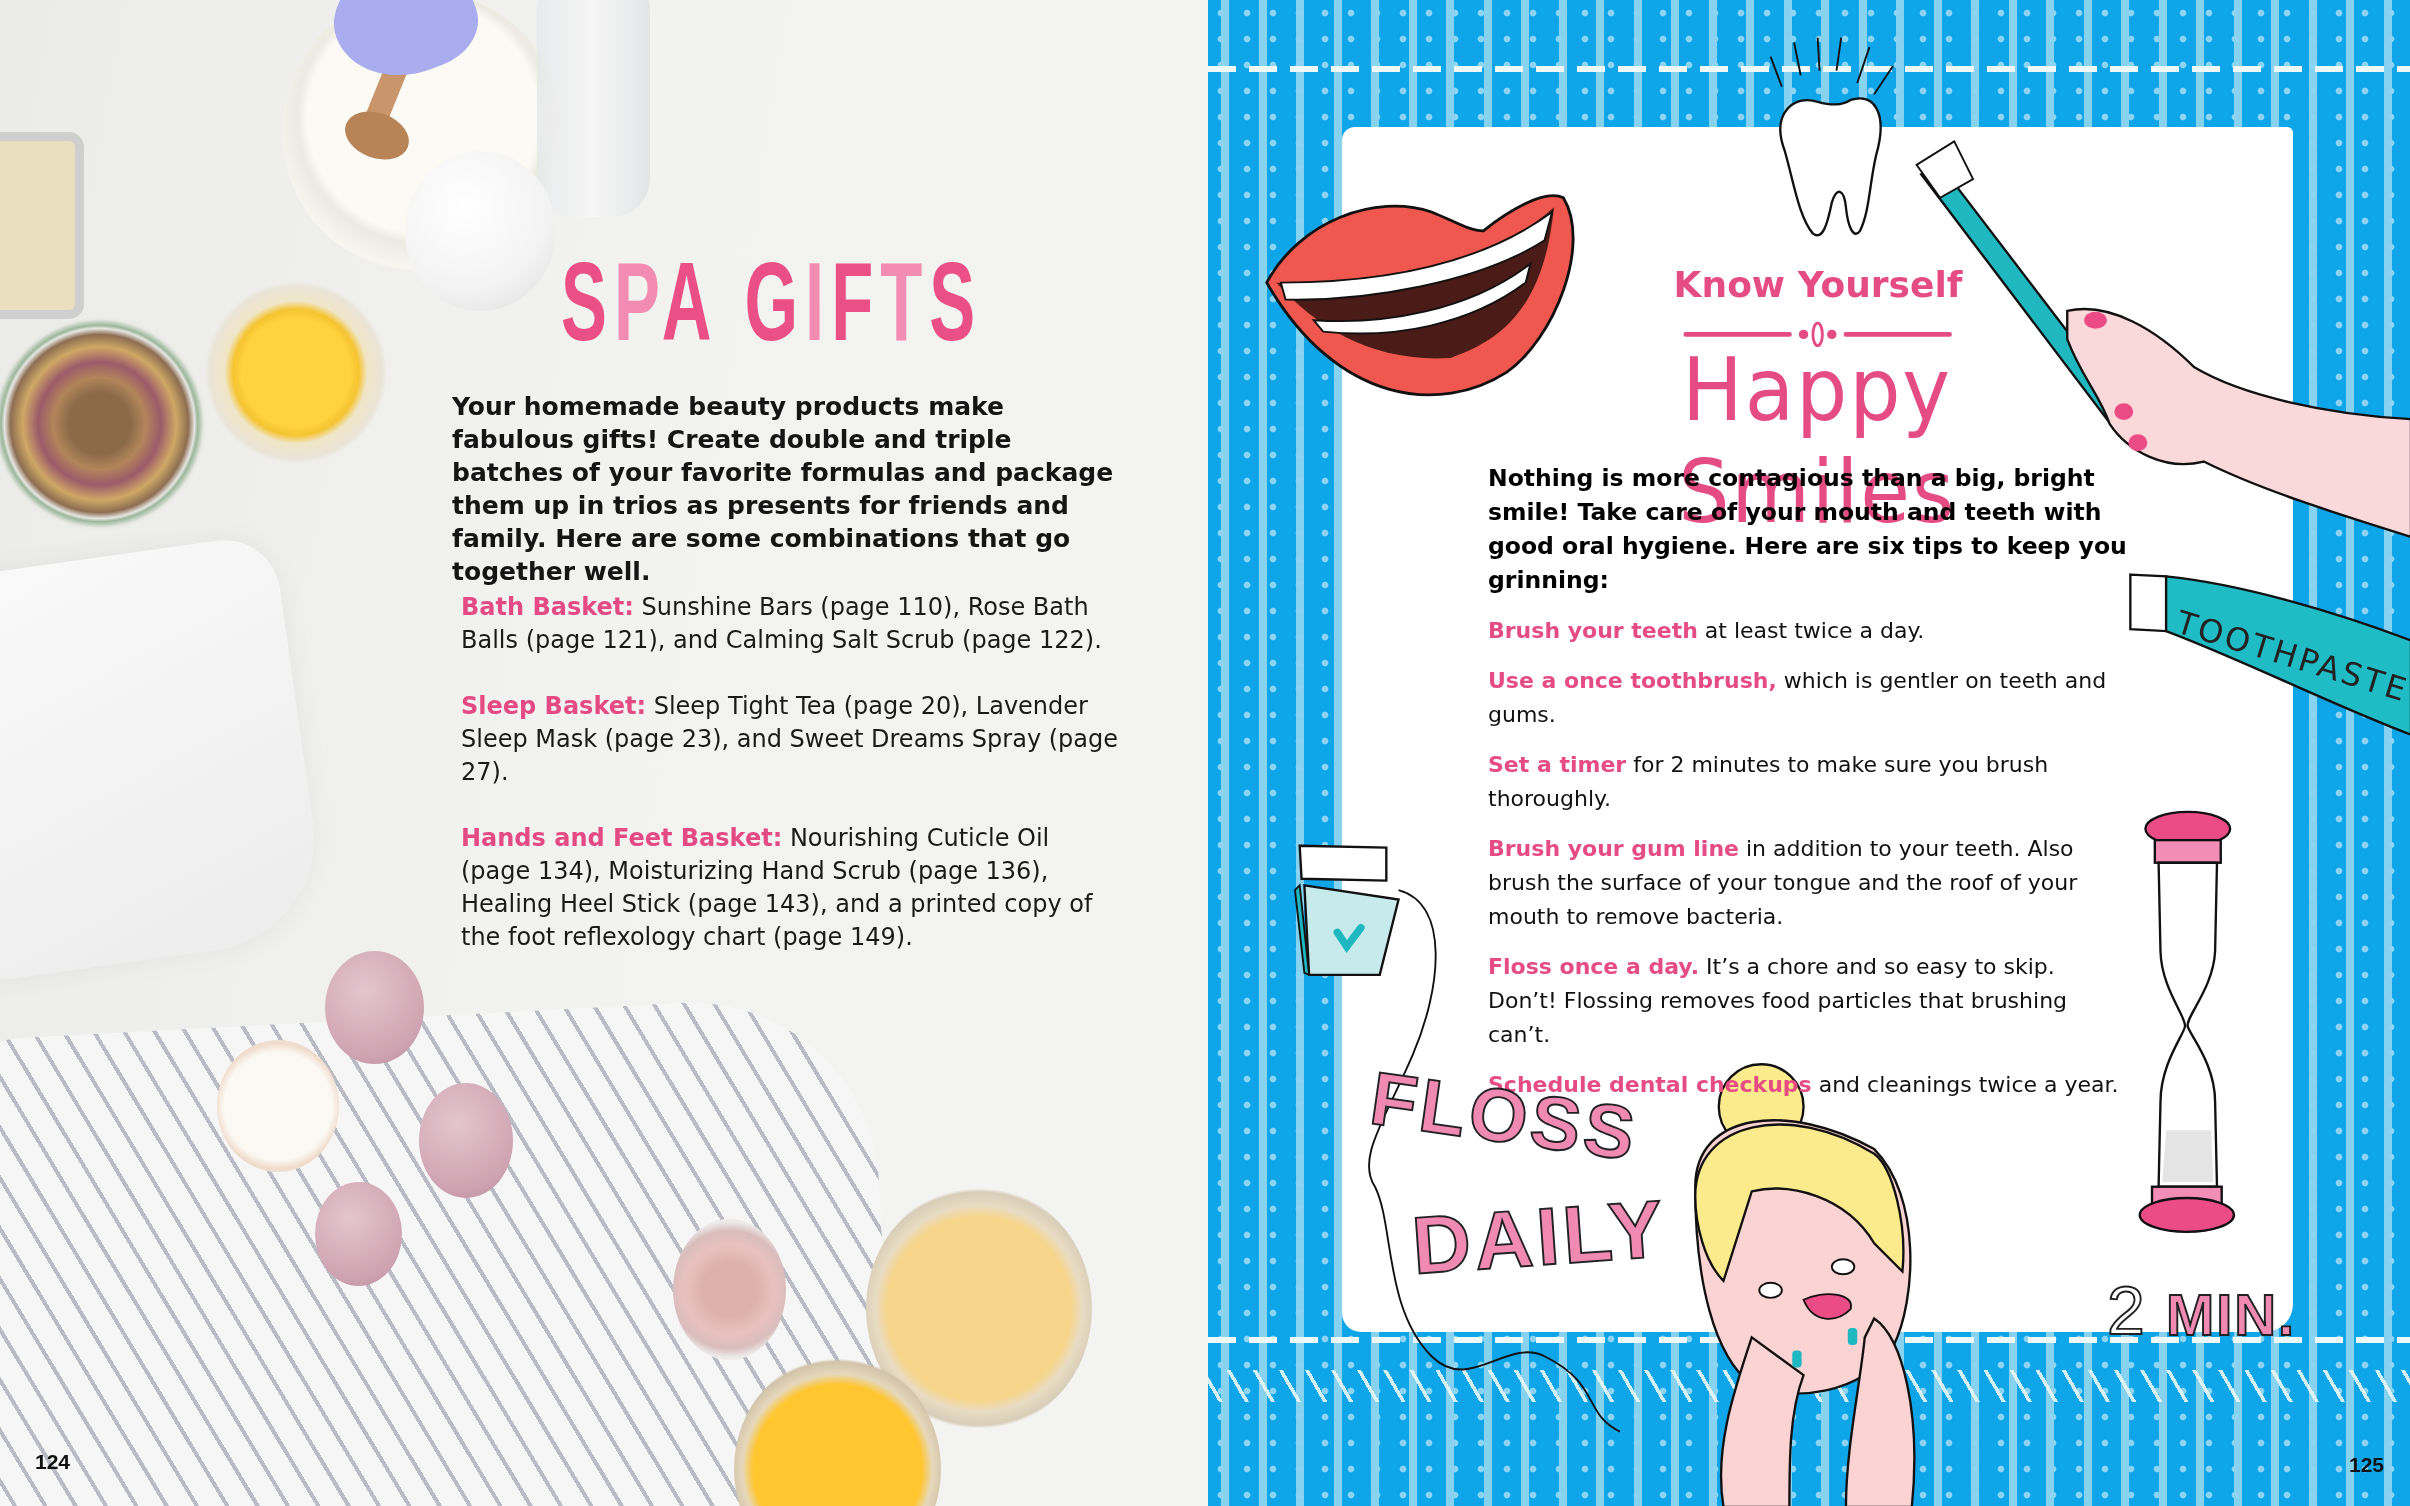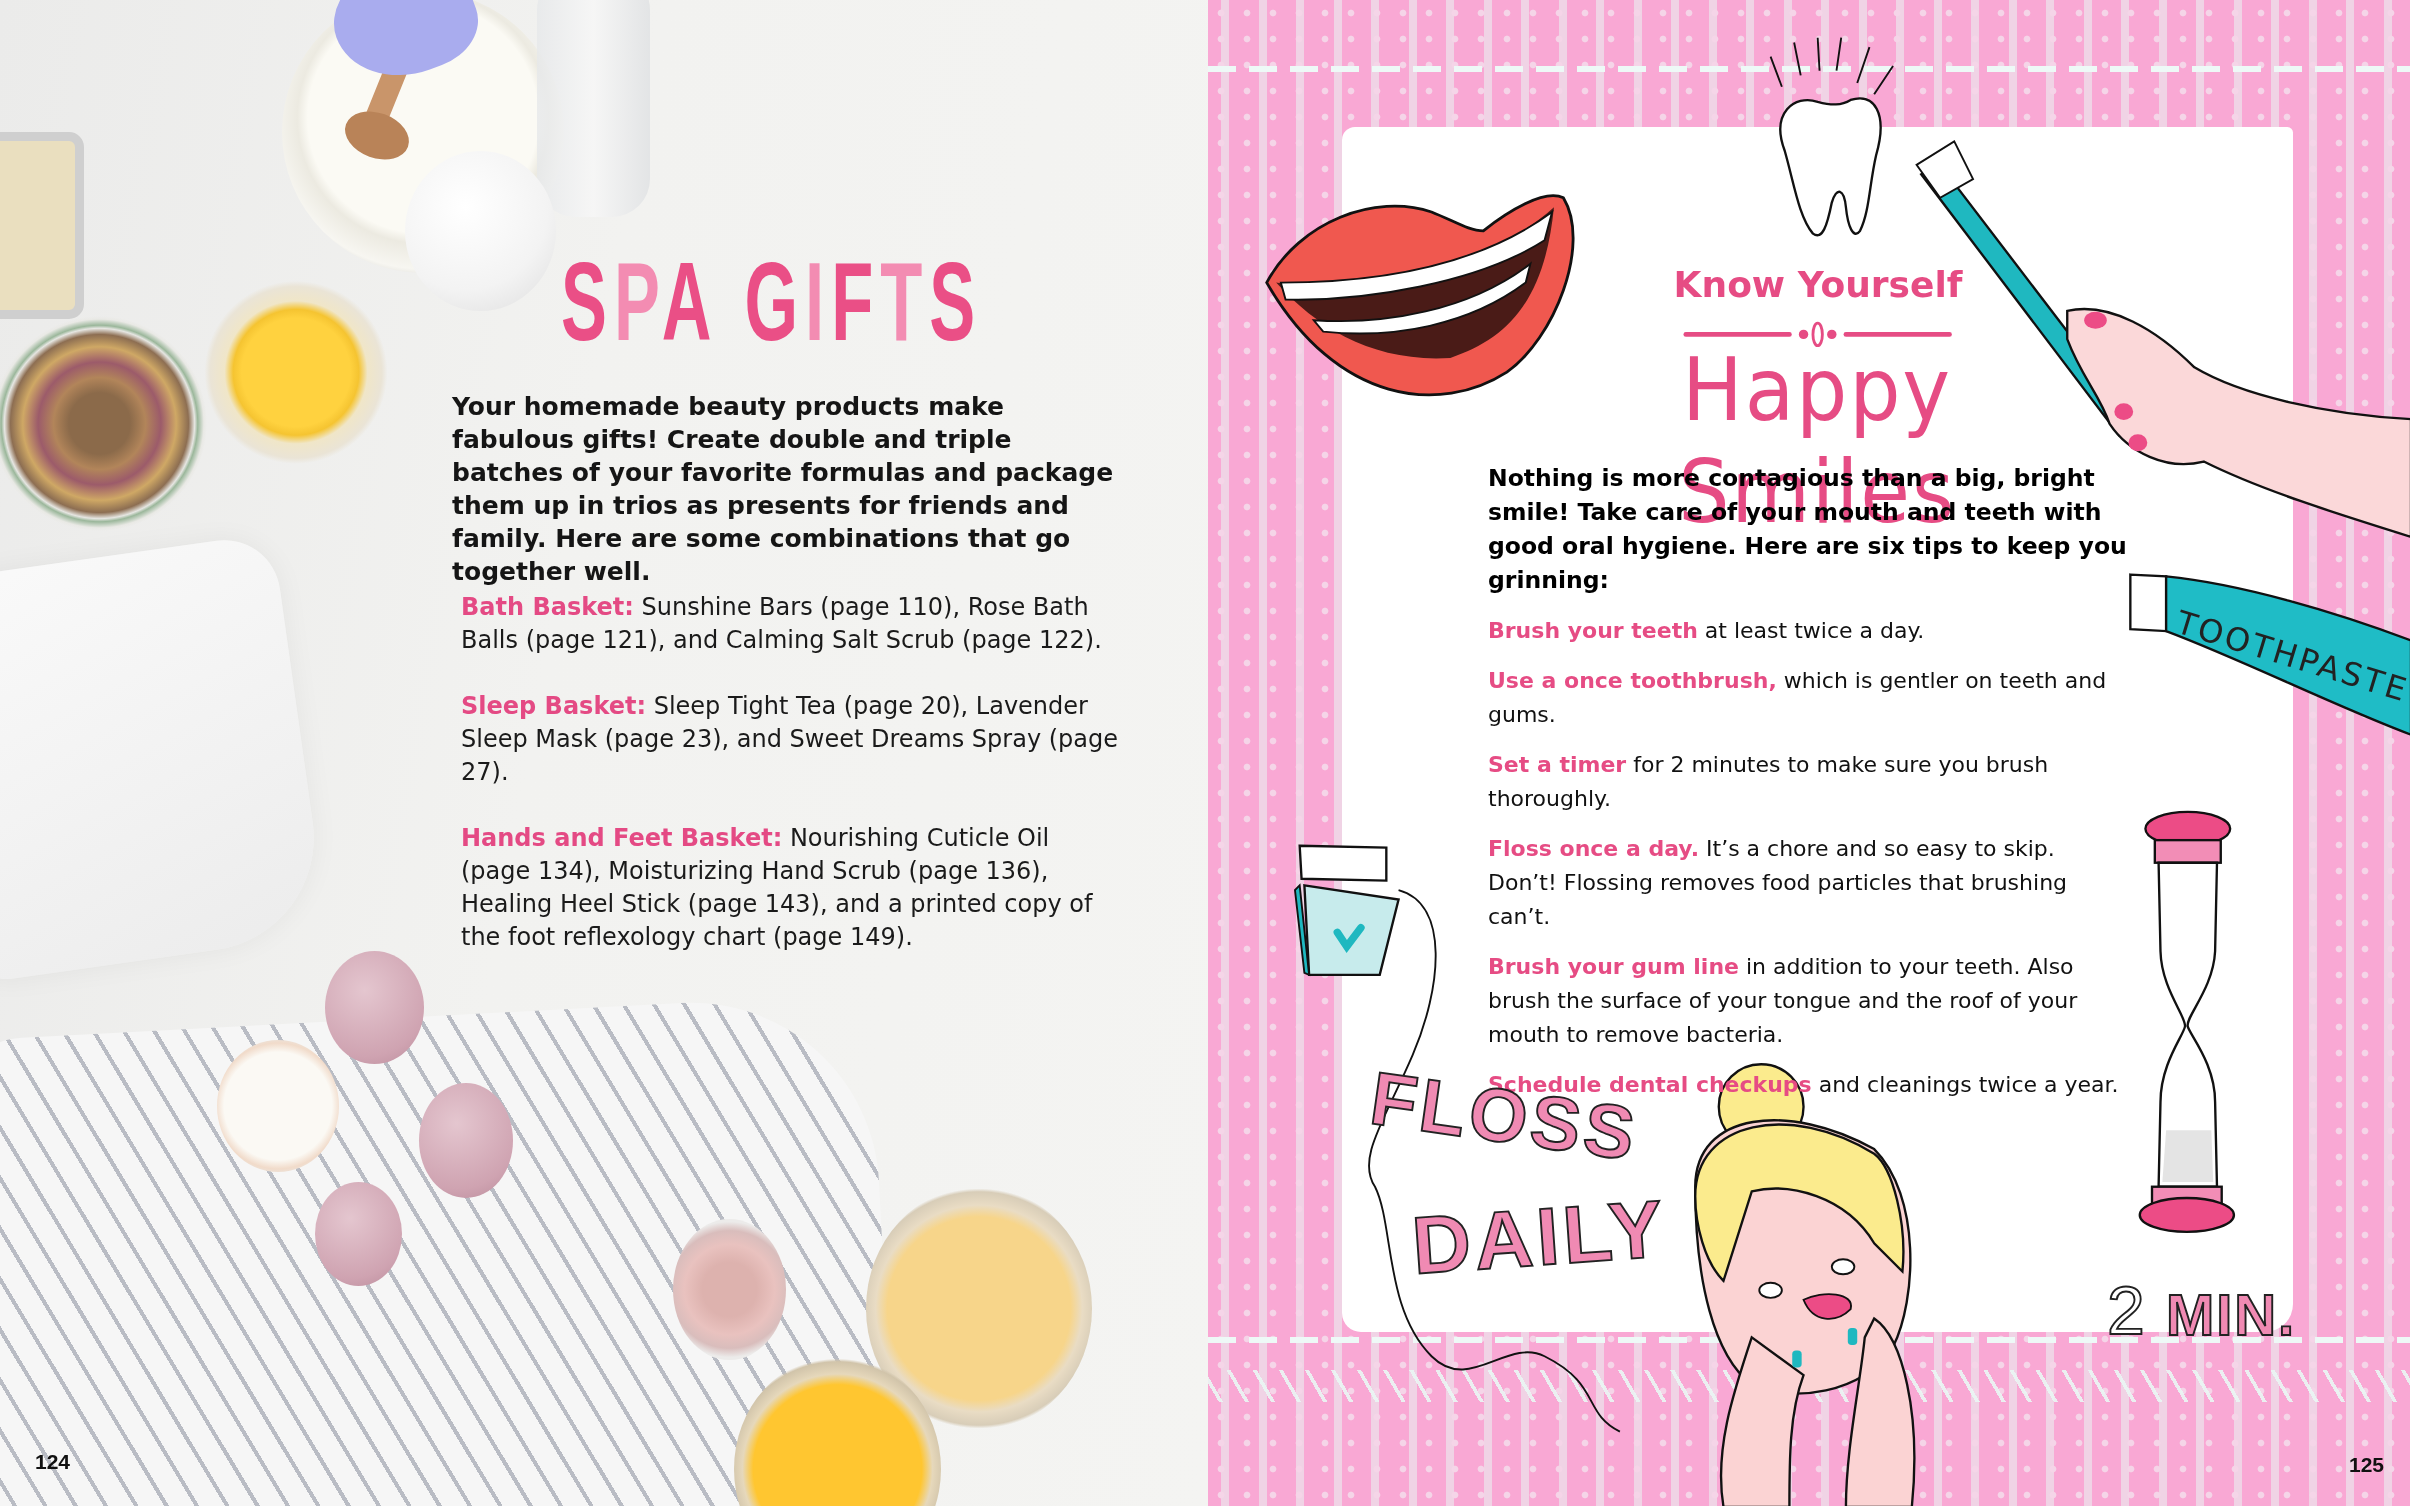--- a/index.html
+++ b/index.html
@@ -1,18 +1,18 @@
 <!DOCTYPE html>
 <html style="font-size:15px"><head>
 <meta charset="utf-8">
 <style>
   html,body{margin:0;padding:0;}
   body{width:2411px;height:1507px;position:relative;overflow:hidden;background:#efefed;font-family:"DejaVu Sans","Liberation Sans",sans-serif;}
   .page-left{position:absolute;left:0;top:0;width:1208px;height:1507px;background:linear-gradient(100deg,#ebebea 0%,#f2f2f0 45%,#f4f4f2 100%);overflow:hidden;}
-  .page-right{position:absolute;left:1208px;top:0;width:1202px;height:1507px;background:#f9a8d4;overflow:hidden;}
+  .page-right{position:absolute;left:1208px;top:0;width:1202px;height:1507px;background:#0ea5e9;overflow:hidden;}
   .pattern{position:absolute;inset:0;opacity:.55;
     background-image:
       radial-gradient(circle,#f3fbf9 2.8px,transparent 3.8px),
       repeating-linear-gradient(90deg,transparent 0 13px,#eaf7f4 13px 21px,transparent 21px 38px);
     background-size:26px 26px,75px 56px;}
   .band{position:absolute;left:0;width:100%;height:5.6px;background:repeating-linear-gradient(90deg,#eef9f7 0 28px,transparent 28px 41px);}
   .chevrons{position:absolute;left:0;width:100%;height:32px;background:repeating-linear-gradient(60deg,transparent 0 9.4px,#eaf7f4 9.4px 13px,transparent 13px 22.6px);opacity:.9;}
   
   .prop{position:absolute;border-radius:50%;}
   .jar-salt{left:282px;top:-9.4px;width:282px;height:282px;background:radial-gradient(circle at 50% 45%,#fbfaf4 0 55%,#eceae1 60%,#f7f6f1 72%,#dcdcd7 78%,transparent 80%);}
@@ -171,22 +171,22 @@
 </svg>
 
 <div class="kicker">Know Yourself</div>
 <div class="happy">Happy Smiles</div>
 
 <div class="body-text">
   <p class="lead">Nothing is more contagious than a big, bright smile! Take care of your mouth and teeth with good oral hygiene. Here are six tips to keep you grinning:</p>
   <p class="tip"><span class="hl">Brush your teeth</span><span> at least twice a day.</span></p>
   <p class="tip"><span class="hl">Use a once toothbrush,</span><span> which is gentler on teeth and gums.</span></p>
   <p class="tip"><span class="hl">Set a timer</span><span> for 2 minutes to make sure you brush thoroughly.</span></p>
+  <p class="tip"><span class="hl">Brush your gum line</span><span> in addition to your teeth. Also brush the surface of your tongue and the roof of your mouth to remove bacteria.</span></p>
   <p class="tip"><span class="hl">Floss once a day.</span><span> It’s a chore and so easy to skip. Don’t! Flossing removes food particles that brushing can’t.</span></p>
-  <p class="tip"><span class="hl">Brush your gum line</span><span> in addition to your teeth. Also brush the surface of your tongue and the roof of your mouth to remove bacteria.</span></p>
   <p class="tip"><span class="hl">Schedule dental checkups</span><span> and cleanings twice a year.</span></p>
 </div>
 
 <div class="tp-label">TOOTHPASTE</div>
 <div class="floss-daily" style="left:1370px;top:1073px;font-size:75px;transform:rotate(8deg);letter-spacing:3.8px;">FLOSS</div>
 <div class="floss-daily" style="left:1412px;top:1191px;font-size:81px;transform:rotate(-4deg);letter-spacing:3.8px;">DAILY</div>
 <div class="two">2</div>
 <div class="min-text">MIN.</div>
 
 

